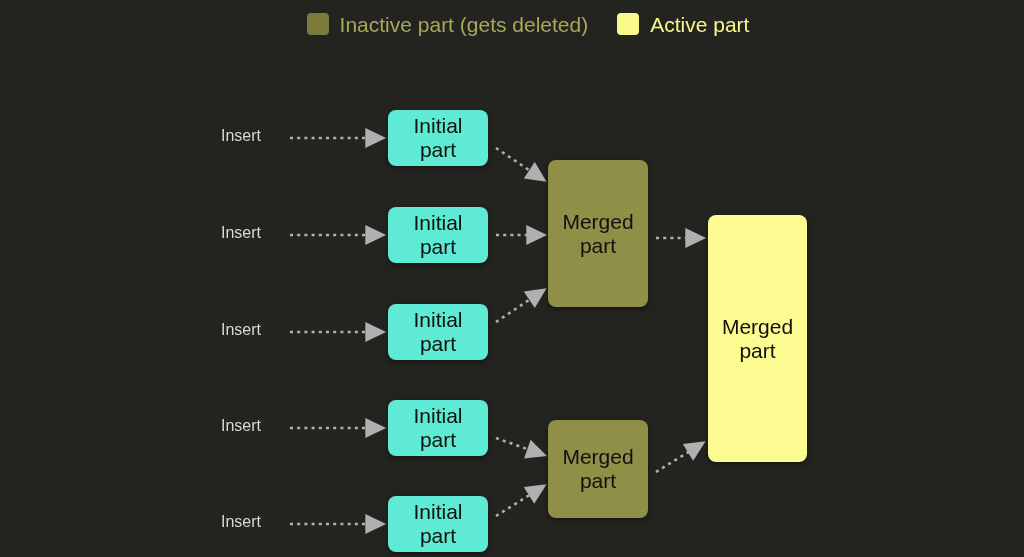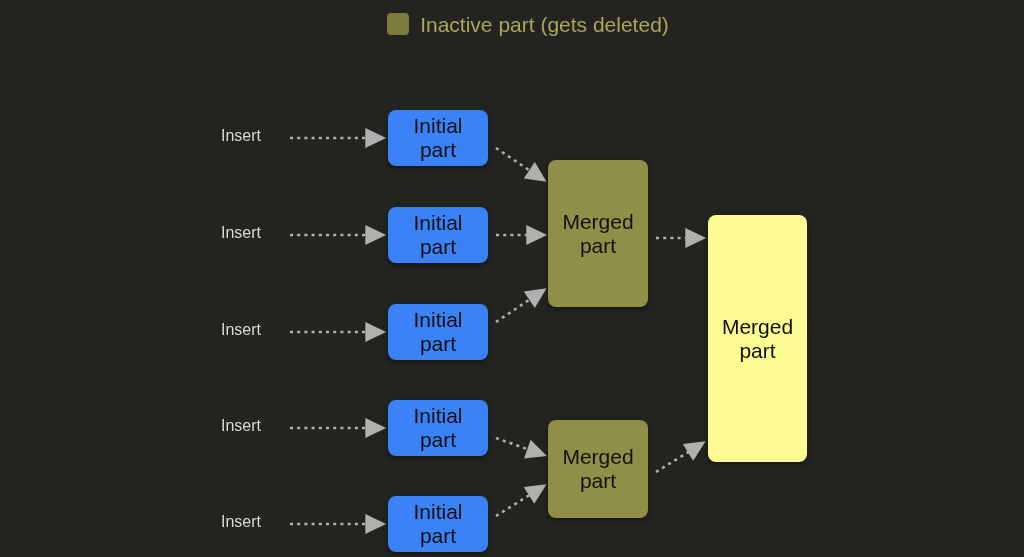--- a/index.html
+++ b/index.html
@@ -72,21 +72,21 @@
     align-items: center;
     justify-content: center;
     text-align: center;
     color: #111110;
     border-radius: 8px;
     box-shadow: 0 2px 5px rgba(0,0,0,0.45);
     line-height: 1.12;
     white-space: pre-line;
   }
   .node.initial {
-    background: #3b82f6;
+    background: #5eead4;
     font-size: 21px;
   }
   .node.merged-inactive {
     background: #8f8f48;
     font-size: 21px;
   }
   .node.merged-active {
     background: #fbfb92;
     font-size: 21px;
   }
@@ -102,20 +102,24 @@
 </style>
 </head>
 <body>
 
 <div id="stage">
 
   <div class="legend">
     <div class="legend-entry">
       <span class="legend-swatch inactive"></span>
       <span class="legend-label inactive">Inactive part (gets deleted)</span>
+    </div>
+    <div class="legend-entry">
+      <span class="legend-swatch active"></span>
+      <span class="legend-label active">Active part</span>
     </div>
   </div>
 
   <svg id="arrows" viewBox="0 0 1024 557" width="1024" height="557" xmlns="http://www.w3.org/2000/svg">
     <defs>
       <marker id="ah" markerWidth="9" markerHeight="9" refX="7.2" refY="4.5" orient="auto" markerUnits="strokeWidth">
         <path d="M0.4,0.7 L8.4,4.5 L0.4,8.3 Z" fill="#b0b0b0"></path>
       </marker>
     </defs>
     <g id="arrow-lines" stroke="#b0b0b0" stroke-width="2.6" stroke-linecap="butt" stroke-dasharray="3 4.2" fill="none">

